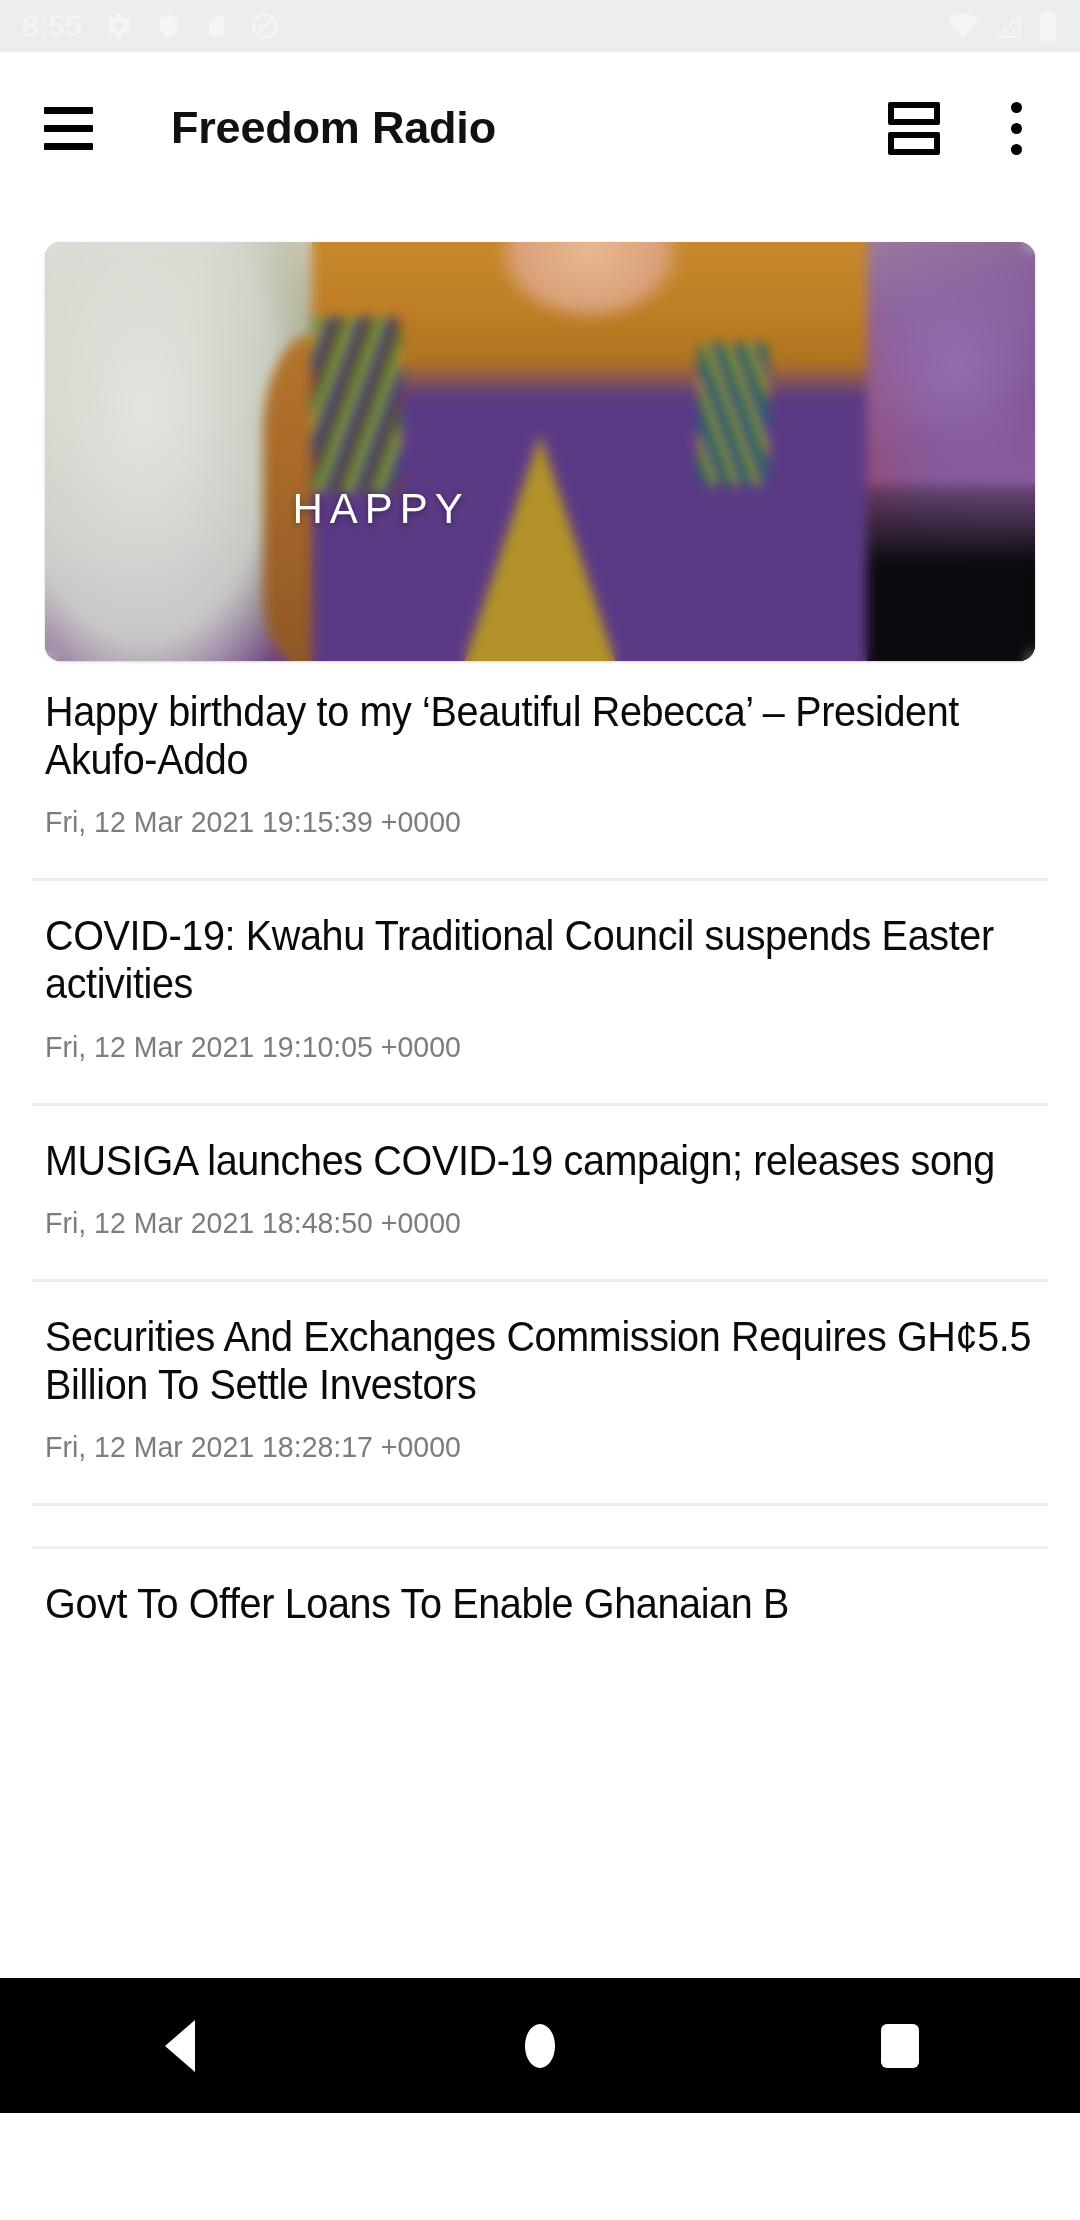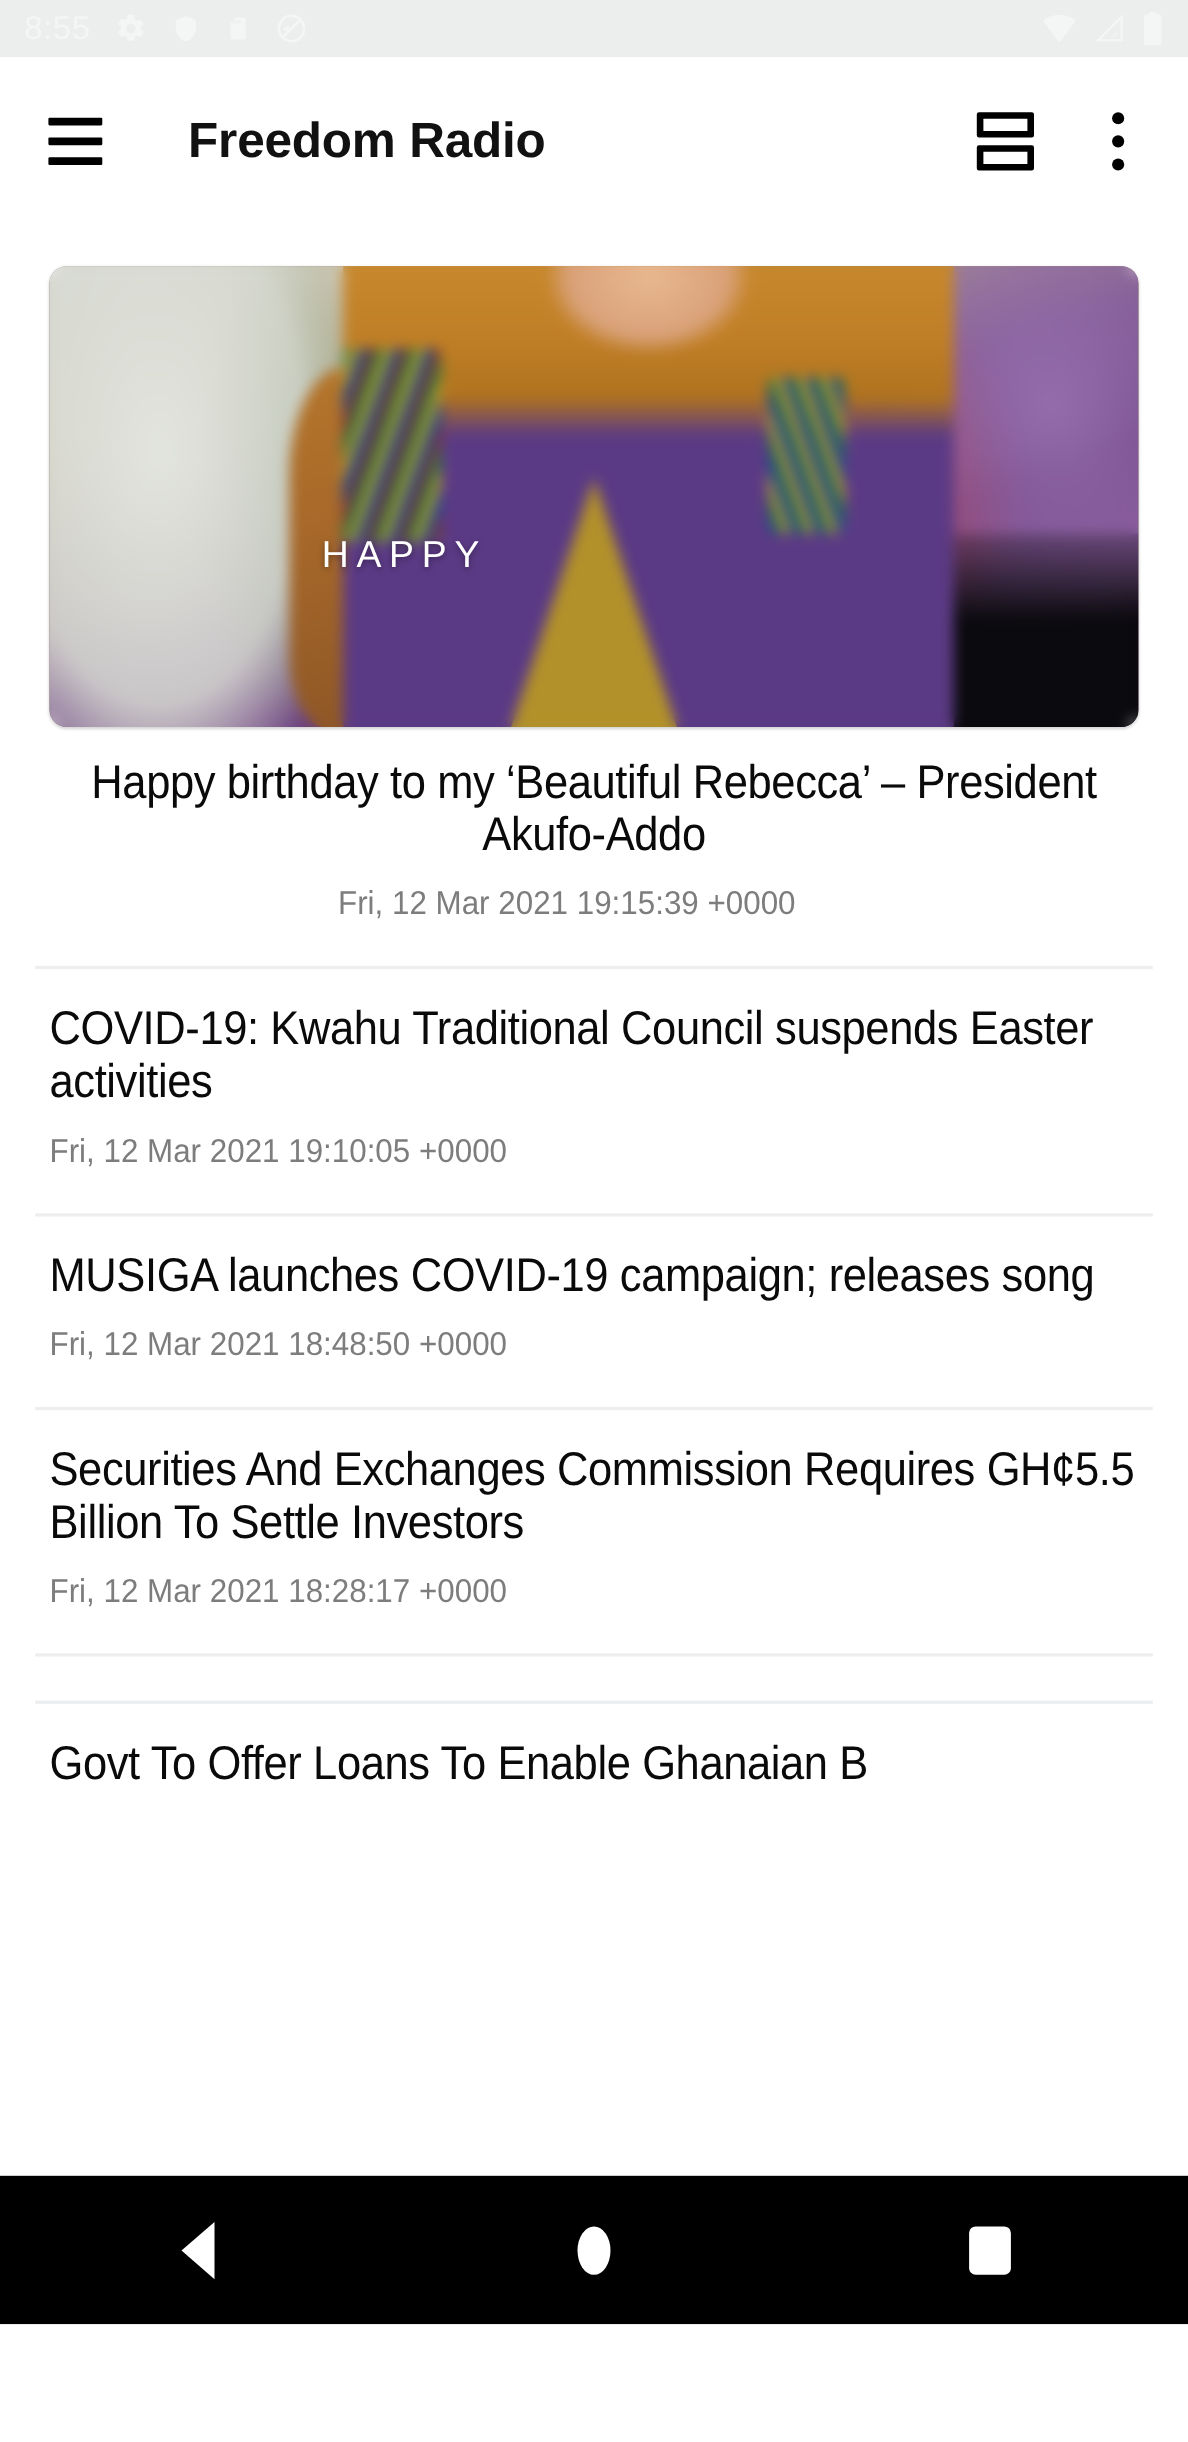--- a/index.html
+++ b/index.html
@@ -124,21 +124,21 @@
     position:absolute; right:0; bottom:0; width:17%; height:42%;
     background:linear-gradient(180deg,rgba(10,8,12,.25) 0%,#0b0a0e 45%);
   }
   .hero-blur{ position:absolute; inset:0; backdrop-filter:blur(6px); }
   .hero-overlay-text{
     position:absolute; inset:0; pointer-events:none;
     color:#fff;
   }
   .hero-happy{
     position:absolute; left:25%; top:58%;
-    font-size:34px; letter-spacing:7px; font-weight:400;
+    font-size:42px; letter-spacing:7px; font-weight:400;
     text-shadow:0 2px 6px rgba(0,0,0,.4);
     font-family:"Liberation Sans", sans-serif;
   }
   .hero-script{
     position:absolute; left:27%; top:72%;
     font-size:118px; font-style:italic; font-weight:400;
     font-family:"DejaVu Serif", serif;
     text-shadow:0 3px 10px rgba(0,0,0,.35);
     white-space:nowrap;
   }
@@ -156,21 +156,21 @@
   }
   .article-date{
     margin-top:22px;
     font-size:30px; color:#7d7d7d; line-height:1.1;
     transform:scaleX(.95); transform-origin:left center;
     font-family:"Liberation Sans", sans-serif;
   }
   .divider{
     height:3px; background:#eceef0; margin:40px 32px 0 32px;
   }
-  .article.first{ padding-top:26px;text-align:center; }
+  .article.first{ padding-top:26px; }
 
   
   .navbar{
     position:absolute; left:0; bottom:0; width:1080px; height:135px;
     background:#000; display:flex; align-items:center; justify-content:space-around;
   }
   .nav-btn{ width:160px; height:135px; display:flex; align-items:center; justify-content:center; cursor:pointer; }
   .nav-back{
     width:0; height:0; border-top:26px solid transparent; border-bottom:26px solid transparent;
     border-right:30px solid #fff;

